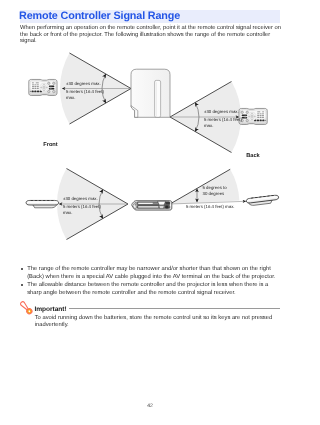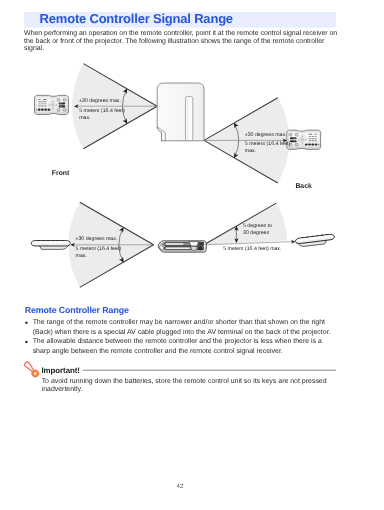--- a/index.html
+++ b/index.html
@@ -3,21 +3,21 @@
 <meta charset="utf-8">
 <style>
   html,body{margin:0;padding:0;background:#ffffff;}
   body{width:300px;height:425px;overflow:hidden;
        font-family:"Liberation Sans",sans-serif;color:#231f20;
        -webkit-font-smoothing:antialiased;text-rendering:geometricPrecision;}
   .page{position:relative;width:300px;height:425px;background:#fff;}
 
   
   .hdr-band{position:absolute;left:20px;top:10px;width:260px;height:13px;background:#e9edfc;}
-  .hdr-title{position:absolute;left:33px;top:10px;height:13px;line-height:13.6px;
+  .hdr-title{position:absolute;left:19px;top:10px;height:13px;line-height:13.6px;
              font-size:10.8px;font-weight:bold;color:#2355e6;letter-spacing:-0.15px;white-space:nowrap;}
 
   
   .intro{position:absolute;left:20.1px;top:25.2px;width:261.5px;
          font-size:5.8px;line-height:6.62px;color:#2b2b2b;letter-spacing:-0.02px;}
 
   
   .figs{position:absolute;left:0;top:0;width:300px;height:425px;pointer-events:none;}
 
   .lbl-front{position:absolute;left:43.2px;top:142.2px;font-size:5.7px;font-weight:bold;color:#1b1b1b;}
@@ -248,21 +248,20 @@
   <div class="ann a3">±30 degrees max.</div>
   <div class="ann a4">5 meters (16.4 feet)
 max.</div>
   <div class="ann a5">±30 degrees max.</div>
   <div class="ann a6">5 meters (16.4 feet)
 max.</div>
   <div class="ann a7">5 degrees to
 30 degrees</div>
   <div class="ann a8">5 meters (16.4 feet) max.</div>
 
-  <div class="sub-title">Remote Controller Range</div>
 
   <div class="bullets">
     <div class="bul">
       <span class="dot"></span>
       <span>The range of the remote controller may be narrower and/or shorter than that shown on the right (Back) when there is a special AV cable plugged into the AV terminal on the back of the projector.</span>
     </div>
     <div class="bul">
       <span class="dot"></span>
       <span>The allowable distance between the remote controller and the projector is less when there is a sharp angle between the remote controller and the remote control signal receiver.</span>
     </div>

